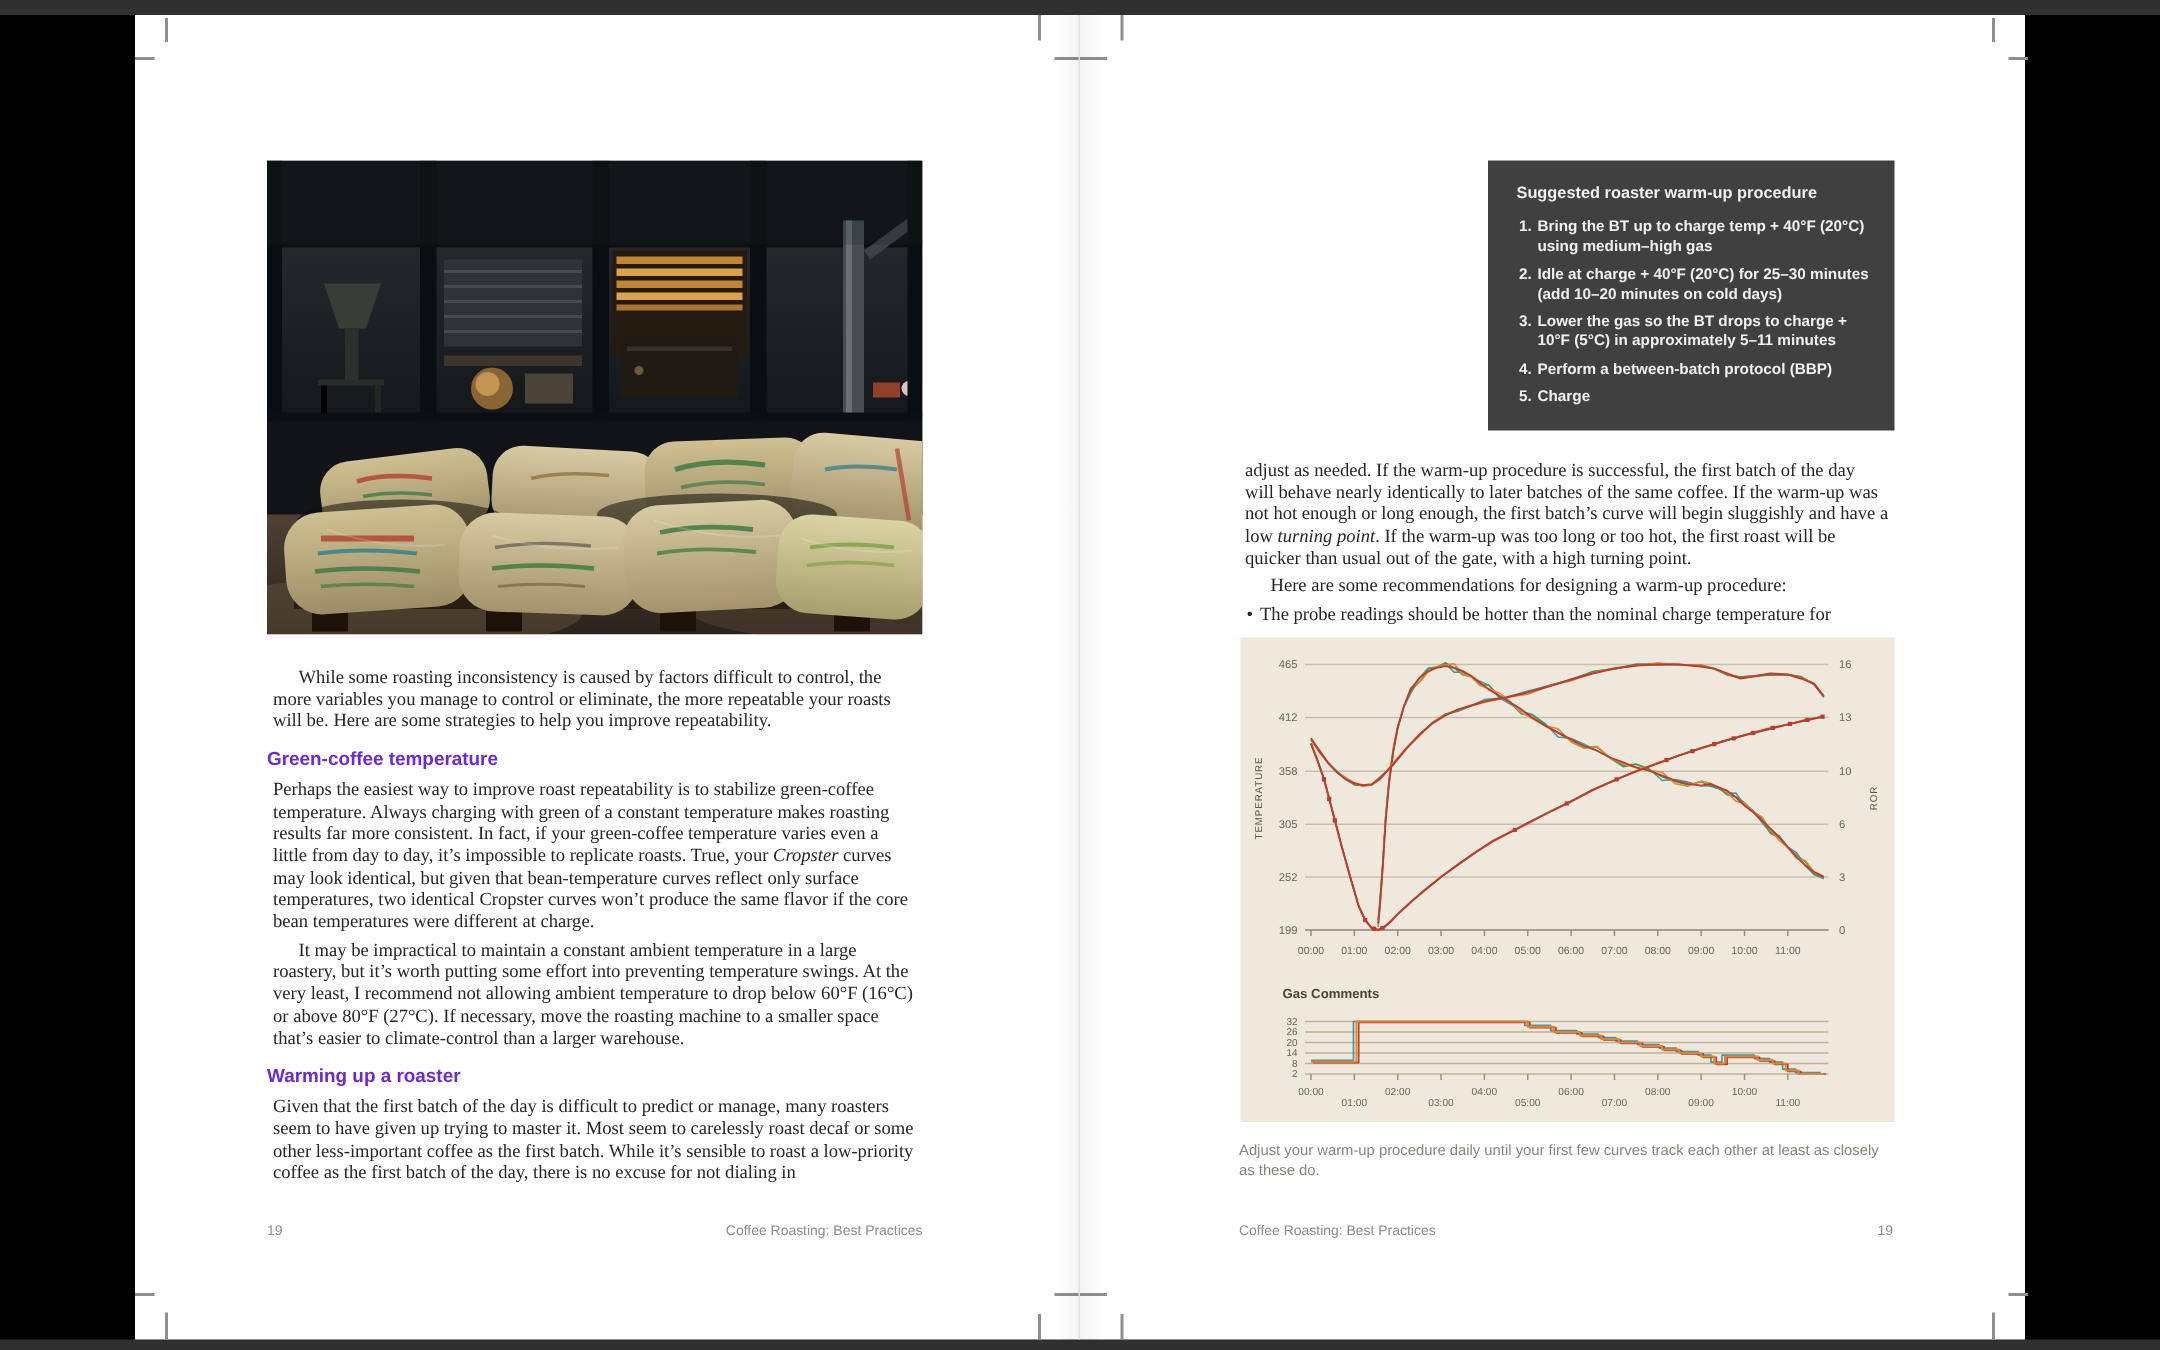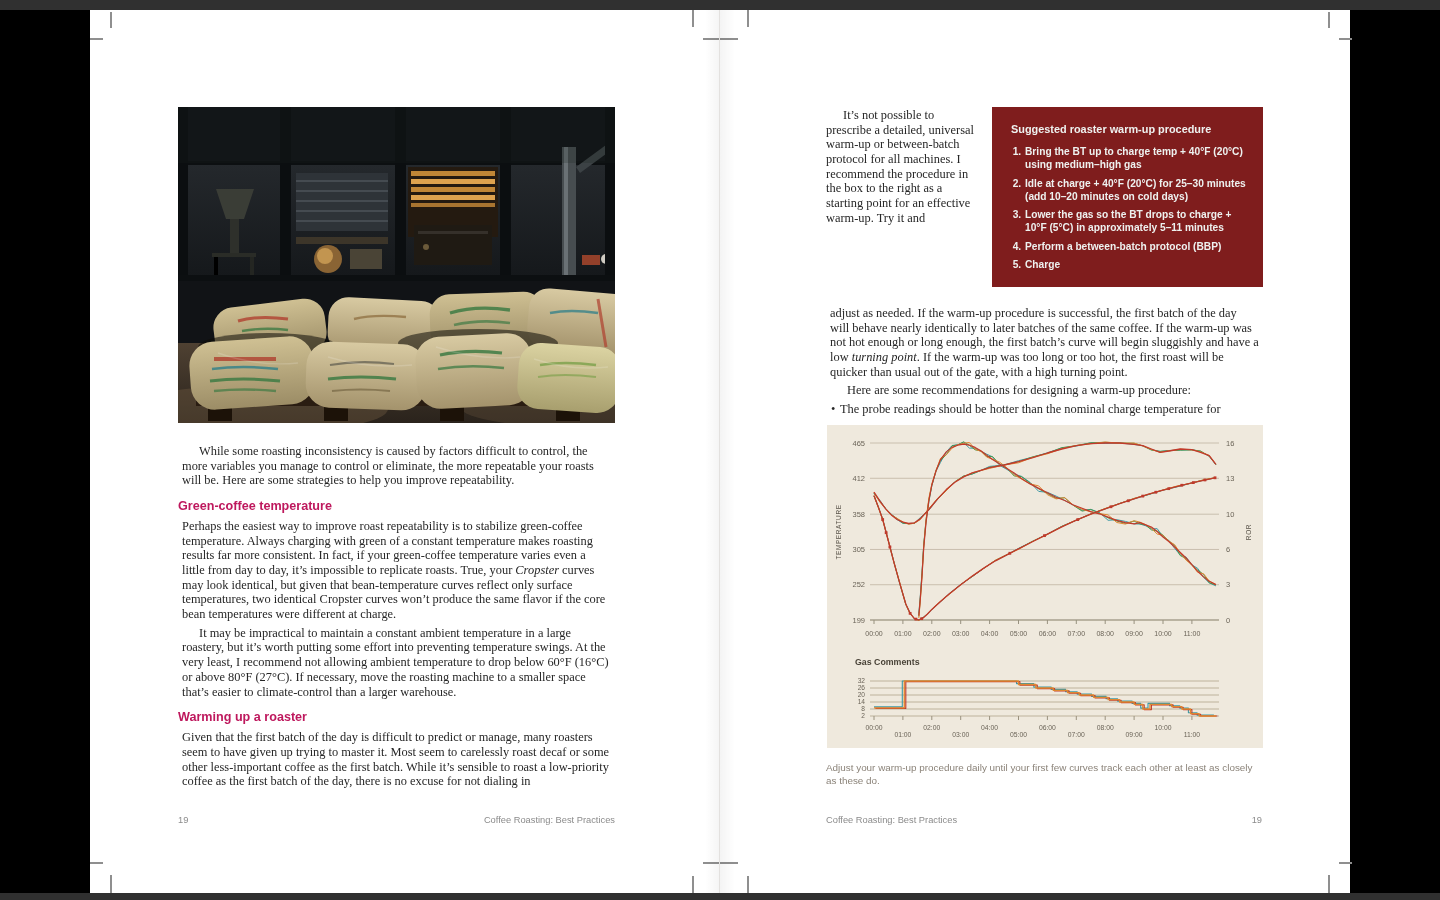--- a/index.html
+++ b/index.html
@@ -17,36 +17,36 @@
   .fold-line{position:absolute;left:629px;top:0;width:1px;height:883px;background:#e3e1df;}
   .fold-shade{position:absolute;left:615px;top:0;width:30px;height:883px;
     background:linear-gradient(to right,rgba(0,0,0,0),rgba(0,0,0,0.045),rgba(0,0,0,0));}
   
   .body-text{font-size:12.4px;line-height:1.185;color:#262626;}
   .body-text p{margin:4px;}
   .indent{text-indent:17px;}
   .it{font-style:italic;}
   .sec-heading{
     font-family:"Liberation Sans",sans-serif;font-weight:bold;
-    font-size:12.6px;color:#be185d;margin:11px 0 5px 0;
+    font-size:12.6px;color:#6d28d9;margin:11px 0 5px 0;
   }
   .left-flow{position:absolute;left:88px;top:430px;width:437px;}
   .photo-wrap{position:absolute;left:88px;top:97px;width:437px;height:316px;overflow:hidden;}
   .footer-row{
     position:absolute;top:805px;display:flex;justify-content:space-between;
     font-family:"Liberation Sans",sans-serif;font-size:9.3px;color:#8b8b8b;
   }
   .footer-left{left:88px;width:437px;}
   .footer-right{left:736px;width:436px;}
   
   .intro-col{position:absolute;left:736px;top:98px;width:152px;}
   .intro-col p{margin:0;}
   .proc-box{
     position:absolute;left:902px;top:97px;width:271px;min-height:176px;
-    background:#7f1d1d;color:#eef1ef;font-family:"Liberation Sans",sans-serif;
+    background:#404040;color:#eef1ef;font-family:"Liberation Sans",sans-serif;
     font-weight:bold;font-size:10.2px;line-height:1.3;padding:13px 15px 11px 15px;
     box-sizing:border-box;
   }
   .proc-box h3{margin:2px 0 9px 4px;font-size:10.9px;}
   .proc-box ol{margin:0;padding-left:17px;}
   .proc-box li{margin-bottom:5px;padding-left:1px;}
   .right-flow{position:absolute;left:736px;top:292px;width:437px;}
   .bullet-line{display:flex;}
   .bullet-glyph{width:9px;padding-left:5px;flex:none;}
   
@@ -235,21 +235,20 @@
     <h2 class="sec-heading">Warming up a roaster</h2>
     <p>Given that the first batch of the day is difficult to predict or manage, many roasters seem to have given up trying to master it. Most seem to carelessly roast decaf or some other less-important coffee as the first batch. While it’s sensible to roast a low-priority coffee as the first batch of the day, there is no excuse for not dialing in</p>
   </div>
 
   <div class="footer-row footer-left">
     <span>19</span>
     <span>Coffee Roasting: Best Practices</span>
   </div>
 
   <div class="intro-col body-text">
-    <p class="indent">It’s not possible to prescribe a detailed, universal warm-up or between-batch protocol for all machines. I recommend the procedure in the box to the right as a starting point for an effective warm-up. Try it and</p>
   </div>
 
   <div class="proc-box">
     <h3>Suggested roaster warm-up procedure</h3>
     <ol>
       <li>Bring the BT up to charge temp + 40°F (20°C) using medium–high gas</li>
       <li>Idle at charge + 40°F (20°C) for 25–30 minutes (add 10–20 minutes on cold days)</li>
       <li>Lower the gas so the BT drops to charge + 10°F (5°C) in approximately 5–11 minutes</li>
       <li>Perform a between-batch protocol (BBP)</li>
       <li>Charge</li>

